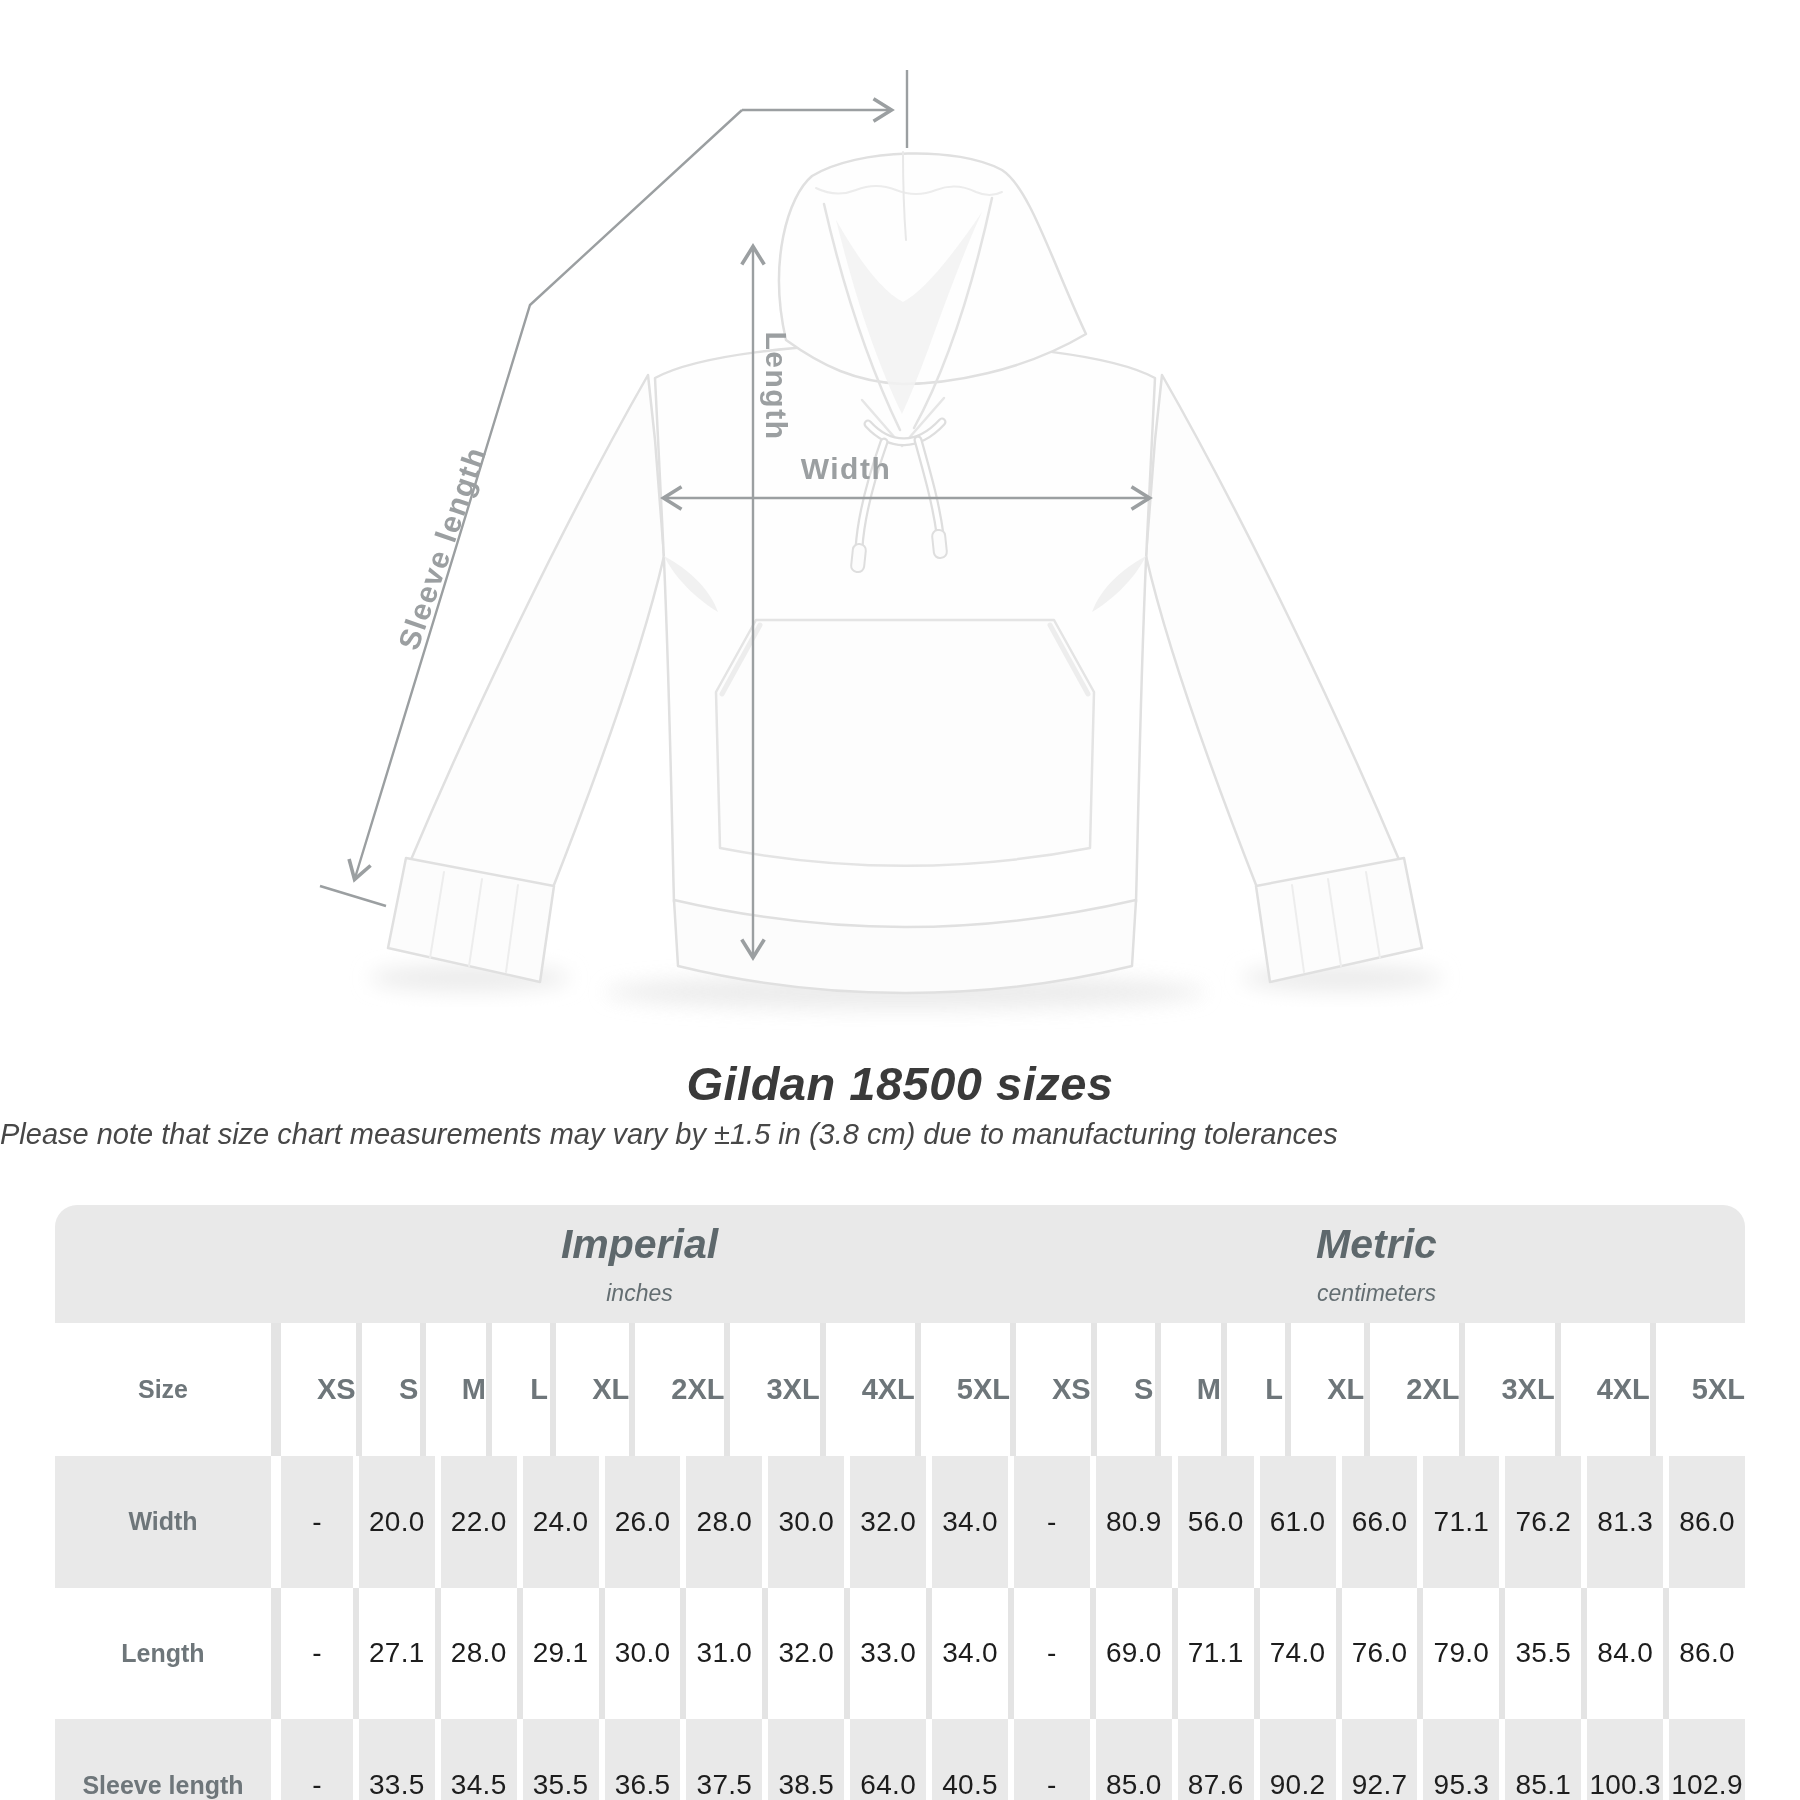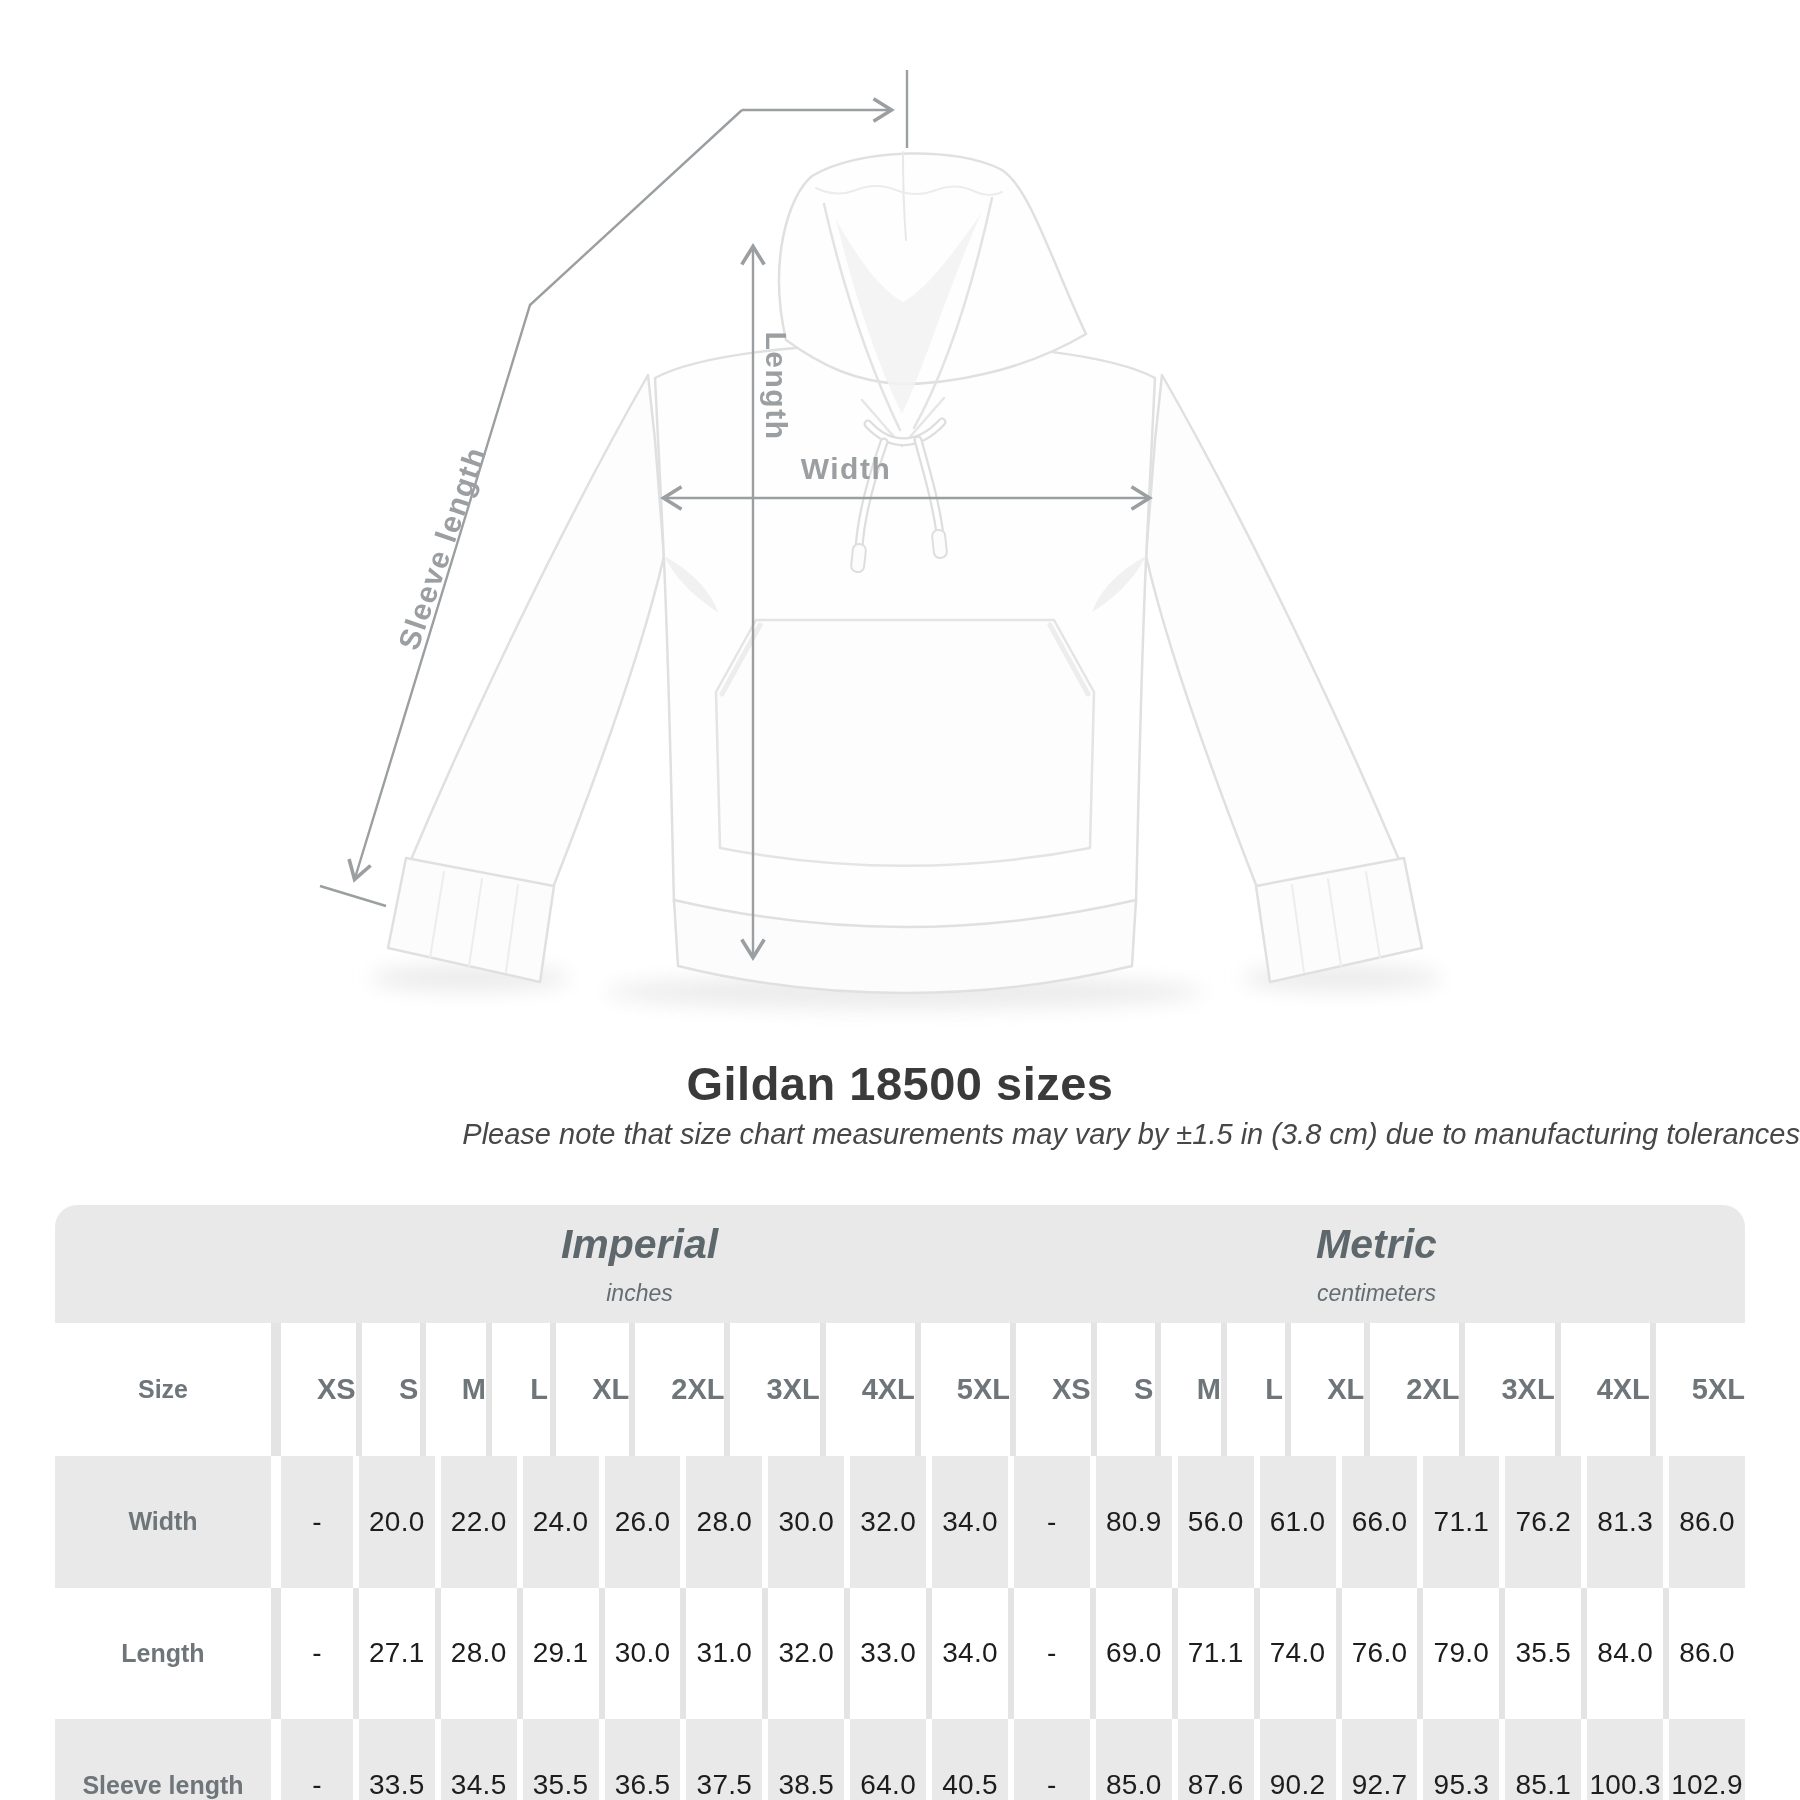--- a/index.html
+++ b/index.html
@@ -10,22 +10,22 @@
   }
   .canvas{position:absolute;inset:0;width:1800px;height:1800px;}
 
   
   .fig{position:absolute;left:0;top:0;}
   .mlabel{font-family:"Liberation Sans",sans-serif;font-weight:700;font-size:30px;
           fill:#9b9fa1;letter-spacing:1.5px;}
 
   
   .title{position:absolute;top:1056px;left:0;width:1800px;text-align:center;
-         font-size:47px;font-weight:700;color:#3a3a3a;letter-spacing:.5px;}
-  .subtitle{position:absolute;top:1118px;left:0;width:1800px;text-align:right;
+         font-size:47px;font-weight:700;color:#3a3a3a;letter-spacing:.5px;font-style:italic;}
+  .subtitle{position:absolute;top:1118px;left:0;width:1800px;text-align:left;
          font-style:italic;font-size:29px;color:#474747;}
 
   
   .table{position:absolute;left:55px;top:1205px;width:1690px;height:646px;
          border-radius:22px;overflow:hidden;background:#ffffff;
          display:flex;flex-direction:column;}
   .unitband{display:grid;grid-template-columns:216px repeat(18,1fr);
          height:118px;background:#e9e9e9;flex:0 0 auto;}
   .ucell{display:flex;flex-direction:column;align-items:center;justify-content:center;}
   .ucell.imp{grid-column:2 / span 9;}

